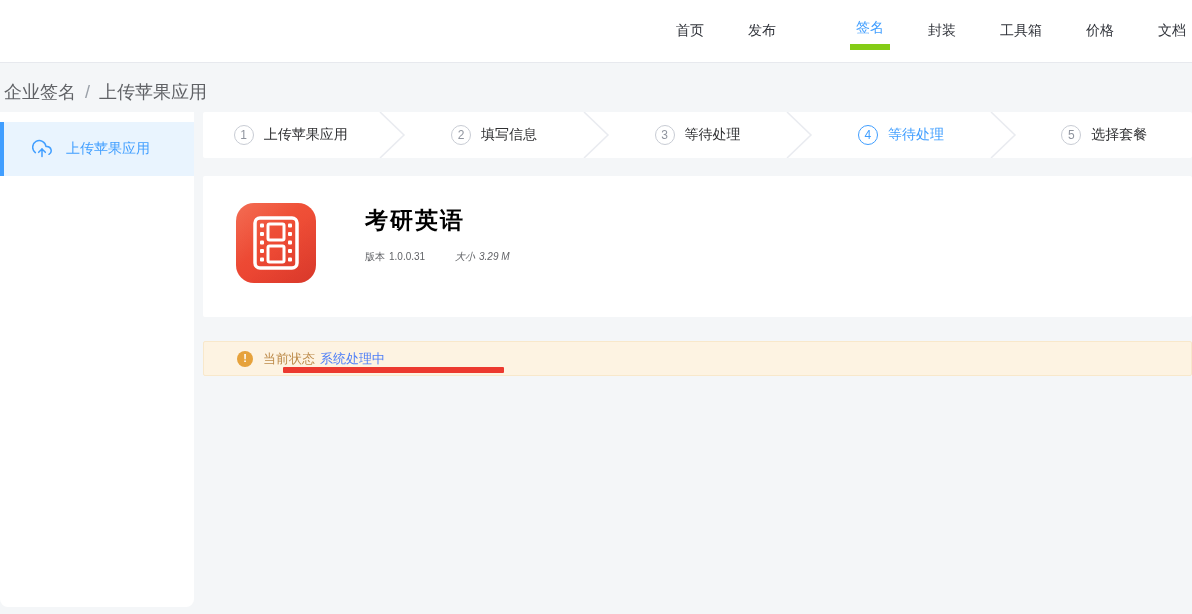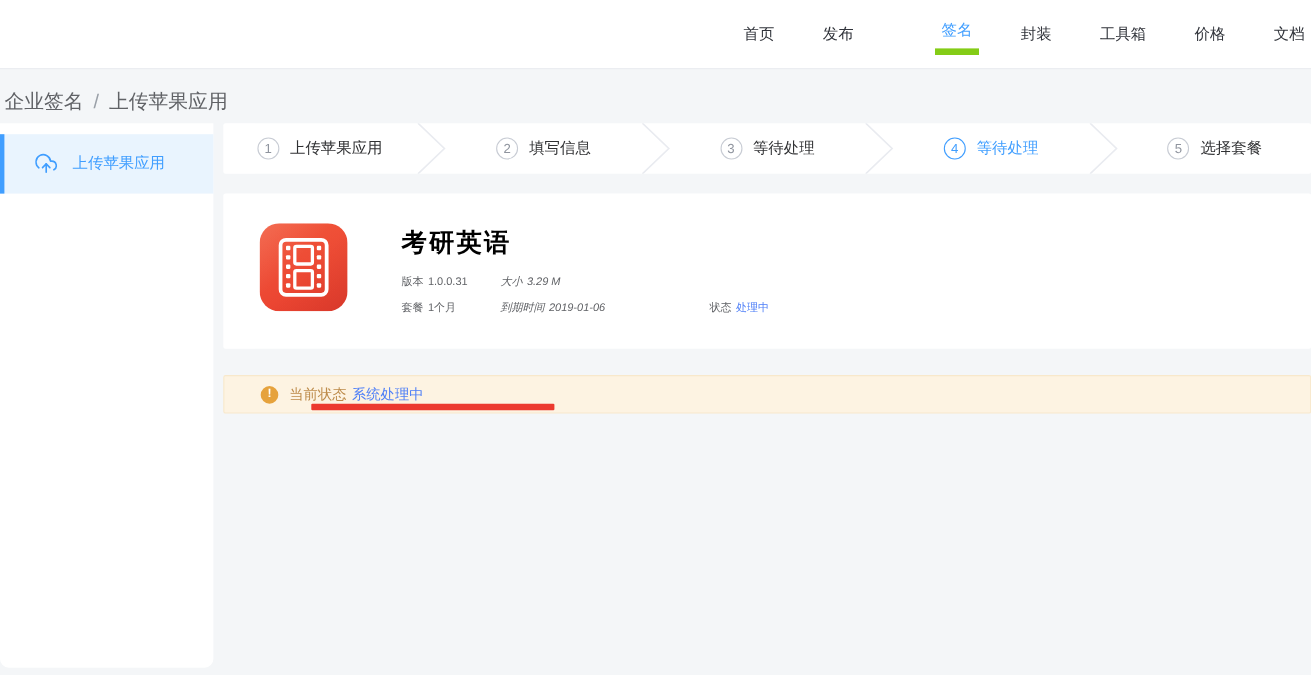--- a/index.html
+++ b/index.html
@@ -181,31 +181,20 @@
       <div class="app-info">
         <h1 class="app-title">考研英语</h1>
         <div class="field-row">
           <div class="fcol1">
             <span class="f-label">版本</span><span>1.0.0.31</span>
           </div>
           <div class="fcol2">
             <span class="f-label">大小</span><span>3.29 M</span>
           </div>
         </div>
-        <div class="field-row">
-          <div class="fcol1">
-            <span class="f-label">套餐</span><span>1个月</span>
-          </div>
-          <div class="fcol2">
-            <span class="f-label">到期时间</span><span>2019-01-06</span>
-          </div>
-          <div>
-            <span class="f-label">状态</span><span class="link">处理中</span>
-          </div>
-        </div>
       </div>
     </div>
 
     <div class="alert">
       <span class="warn-icon">!</span>
       <span>当前状态</span>
       <span class="link">系统处理中</span>
     </div>
 
   </main>

